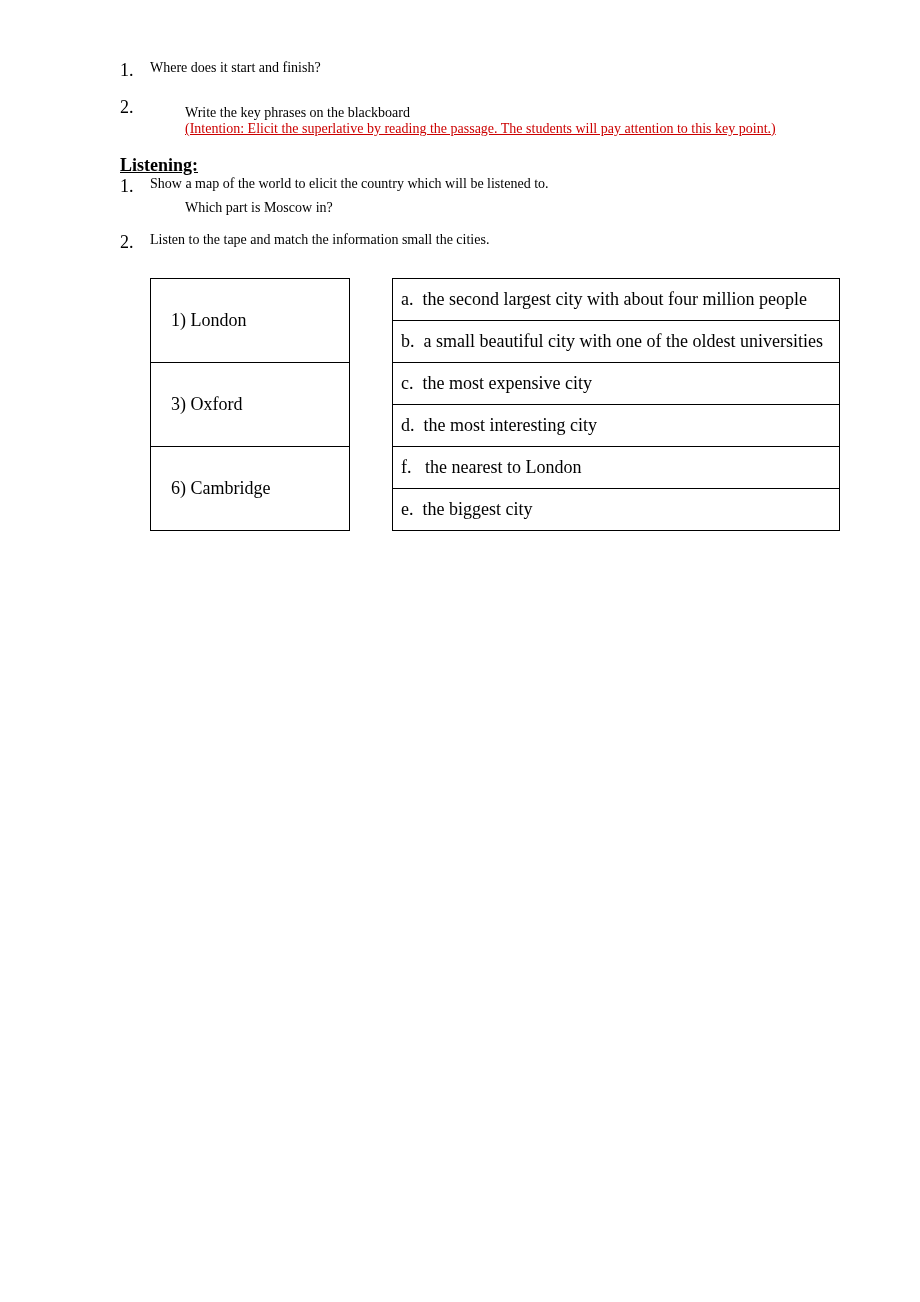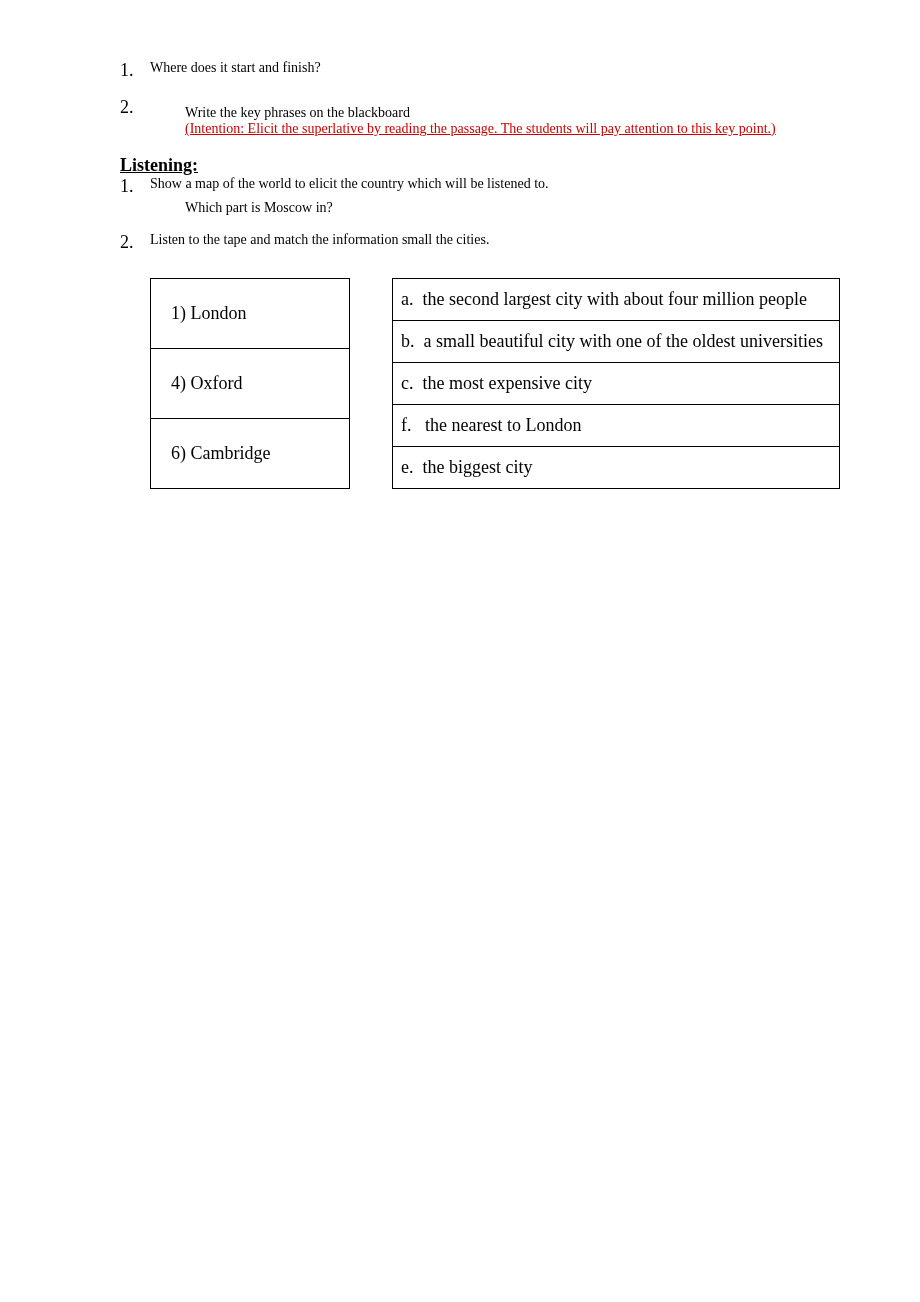--- a/index.html
+++ b/index.html
@@ -141,40 +141,43 @@
     </li>
   </ol>
 
   <div class="matching-table-container">
     <table class="left-table">
       <tbody>
           <tr>
         <td>1) London</td>
       </tr>
       <tr>
-        <td>4) Oxford</td>
+        <td>3) Oxford</td>
       </tr>
       <tr>
         <td>6) Cambridge</td>
       </tr>
     </tbody>
       </table>
 
     <table class="right-table">
       <tbody>
           <tr>
         <td>a.&nbsp;&nbsp;the second largest city with about four million people</td>
       </tr>
       <tr>
         <td>b.&nbsp;&nbsp;a small beautiful city with one of the oldest universities</td>
       </tr>
       <tr>
         <td>c.&nbsp;&nbsp;the most expensive city</td>
       </tr>
       <tr>
+        <td>d.&nbsp;&nbsp;the most interesting city</td>
+      </tr>
+      <tr>
         <td>f.&nbsp;&nbsp;&nbsp;the nearest to London</td>
       </tr>
       <tr>
         <td>e.&nbsp;&nbsp;the biggest city</td>
       </tr>
     </tbody>
       </table>
   </div>
 </div>
 

